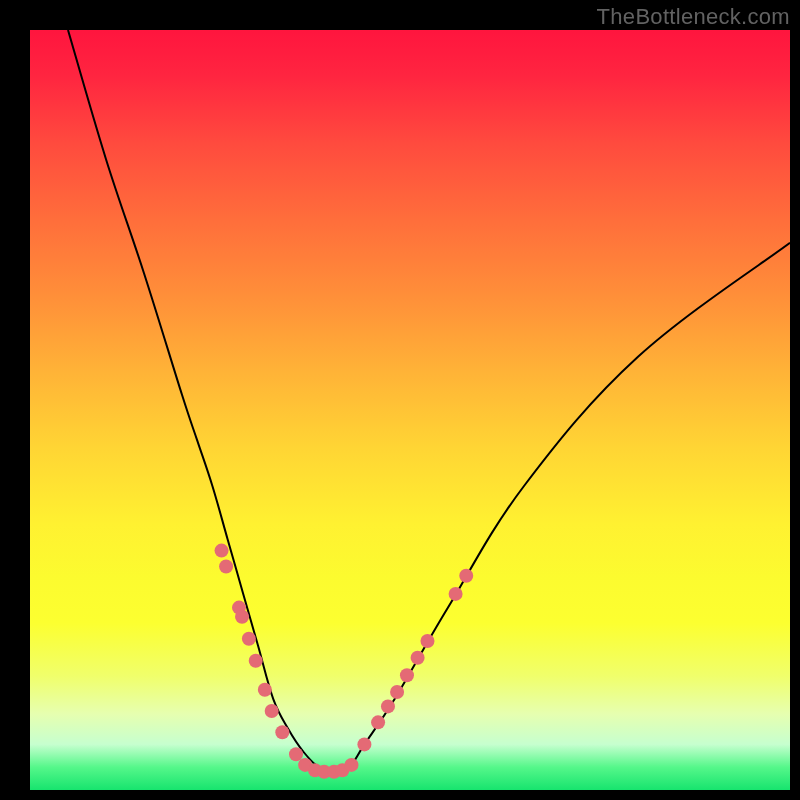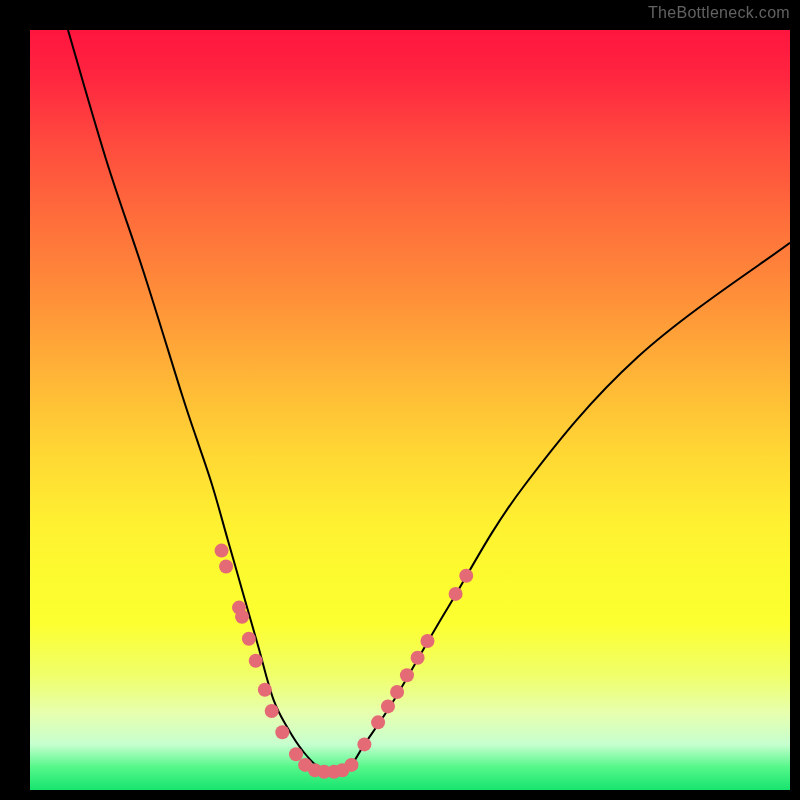--- a/index.html
+++ b/index.html
@@ -41,21 +41,21 @@
       #55f78a 97%,
       #17e46e 100%
     );
     overflow: hidden;
   }
   .watermark {
     position: absolute;
     top: 4px;
     right: 10px;
     color: #626262;
-    font-size: 16px;
+    font-size: 22px;
     font-weight: 500;
     letter-spacing: 0.3px;
     z-index: 10;
   }
   svg.curve {
     position: absolute;
     left: 0; top: 0;
     width: 760px;
     height: 760px;
     overflow: visible;

